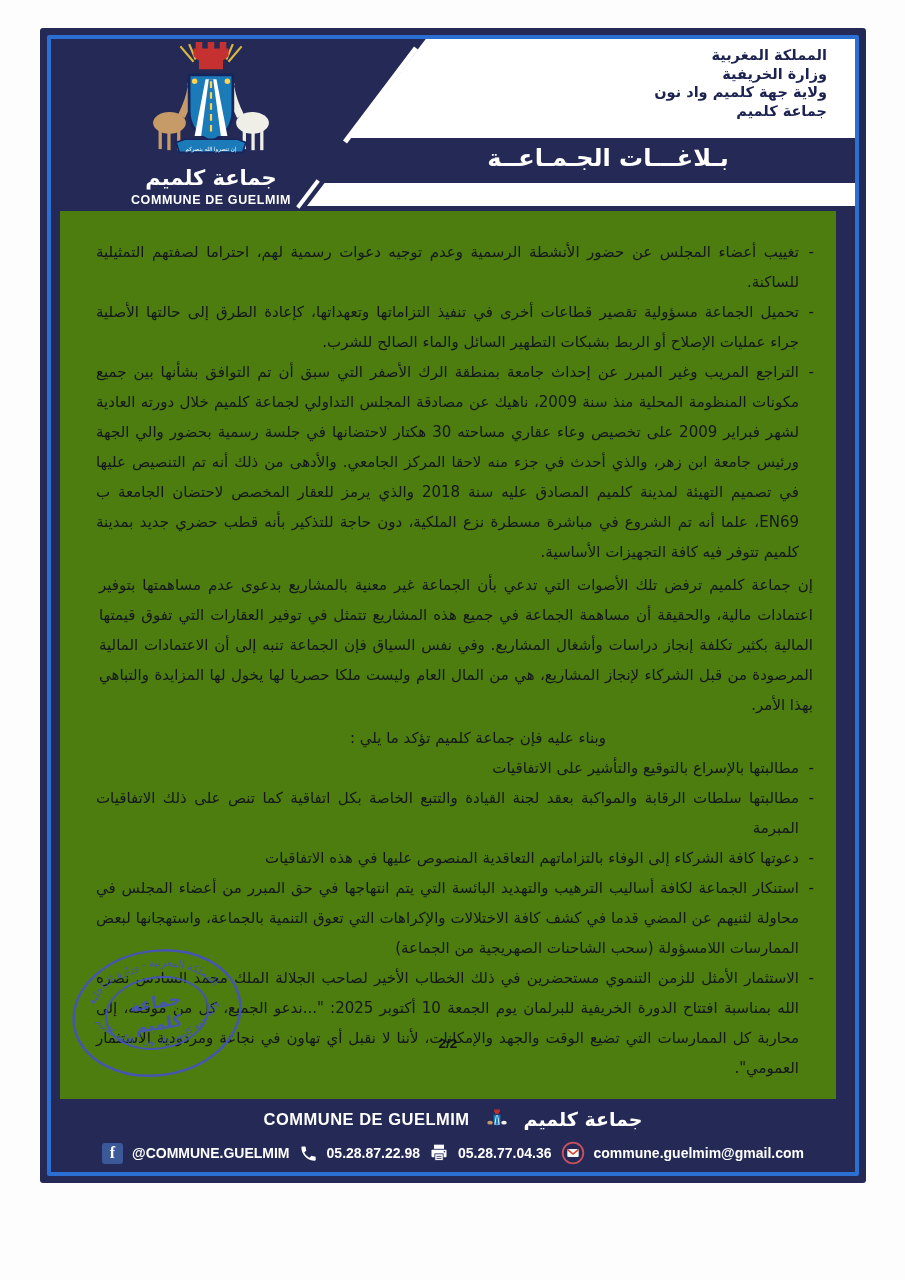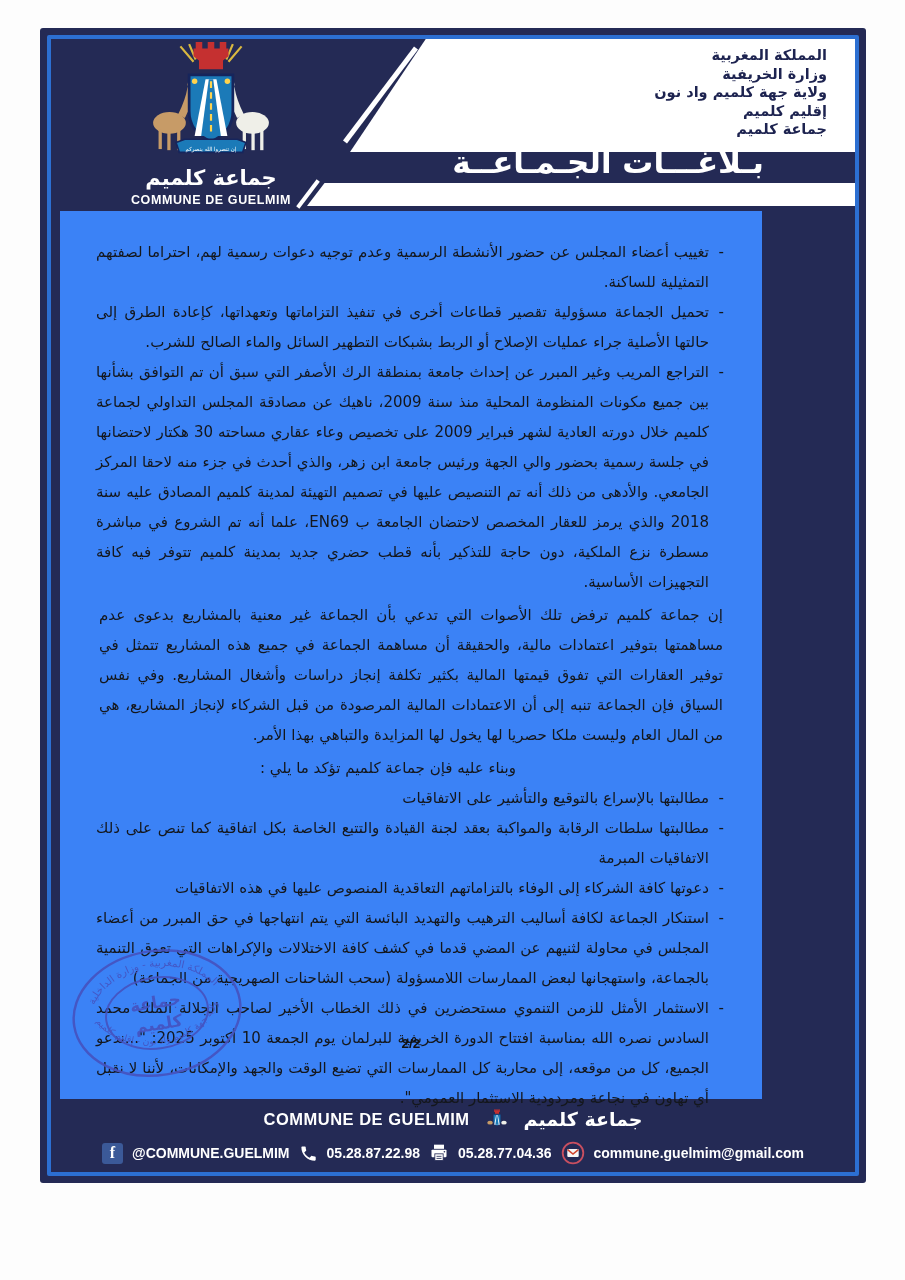--- a/index.html
+++ b/index.html
@@ -8,35 +8,35 @@
   
   .doc-frame{position:absolute;left:40px;top:28px;width:826px;height:1155px;
              background:#242a55;border-radius:3px;}
   .frame-border{position:absolute;inset:7px;border:4px solid #2c6fd2;border-radius:2px;
                 pointer-events:none;z-index:5;}
   
   .logo-block{position:absolute;top:14px;left:52px;width:238px;text-align:center;z-index:3;}
   .logo-ar{color:#ffffff;font-size:21px;font-weight:bold;margin-top:2px;}
   .logo-fr{color:#ffffff;font-size:12.5px;font-weight:bold;letter-spacing:.6px;
            font-family:"Liberation Sans",sans-serif;margin-top:3px;}
-  .admin-box{position:absolute;top:11px;right:11px;width:505px;height:113px;background:#ffffff;
+  .admin-box{position:absolute;top:11px;right:11px;width:505px;height:99px;background:#ffffff;
              clip-path:polygon(15% 0,100% 0,100% 100%,0 100%);z-index:2;}
   .admin-lines{direction:rtl;text-align:right;padding:7px 28px 0 0;color:#1d2350;
                font-size:14.5px;font-weight:bold;line-height:1.28;}
   .slash-tick-top{position:absolute;top:8px;right:483px;width:5px;height:118px;background:#ffffff;
                   transform:rotate(37deg);z-index:1;}
   .doc-title{position:absolute;top:116px;left:360px;right:50px;text-align:center;color:#ffffff;
-             font-size:31px;font-weight:bold;z-index:3;direction:rtl;}
+             font-size:24px;font-weight:bold;z-index:3;direction:rtl;}
   .slash-strip{position:absolute;top:155px;right:11px;width:548px;height:23px;background:#ffffff;
                clip-path:polygon(3.2% 0,100% 0,100% 100%,0 100%);z-index:2;}
   .slash-tick-bottom{position:absolute;top:149px;right:556px;width:4px;height:34px;background:#ffffff;
                      transform:rotate(37deg);z-index:1;}
   
-  .body-panel{position:absolute;left:20px;top:183px;width:702px;height:888px;background:#3b82f6;
-              box-sizing:border-box;padding:26px 36px 0 36px;direction:rtl;color:#14171c;
+  .body-panel{position:absolute;left:20px;top:183px;width:776px;height:888px;background:#4d7c0f;
+              box-sizing:border-box;padding:26px 20px 0 36px;direction:rtl;color:#14171c;
               font-size:15px;line-height:30px;z-index:3;}
   .blist{list-style:none;margin:0;padding:0;}
   .blist li{position:relative;padding-right:17px;text-align:justify;}
   .blist li::before{content:"-";position:absolute;right:2px;top:0;}
   .para{margin:3px;text-align:justify;}
   .intro-line{margin:0 210px 0 0;text-align:right;}
   .pagenum{position:absolute;bottom:40px;left:0;right:0;text-align:center;direction:ltr;
            font-family:Liberation Sans, sans-serif;font-weight:bold;font-size:13.5px;color:#111;}
   
   .stamp{position:absolute;left:8px;top:732px;width:178px;height:140px;transform:rotate(-9deg);
@@ -102,21 +102,20 @@
       <div class="logo-ar">جماعة كلميم</div>
       <div class="logo-fr">COMMUNE DE GUELMIM</div>
     </div>
 
     <div class="slash-tick-top"></div>
     <div class="admin-box">
       <div class="admin-lines">
         <div>المملكة المغربية</div>
         <div>وزارة الخريفية</div>
         <div>ولاية جهة كلميم واد نون</div>
-        <div>إقليم كلميم</div>
         <div>جماعة كلميم</div>
       </div>
     </div>
 
     <div class="doc-title">بـلاغـــات الجـمـاعــة</div>
     <div class="slash-tick-bottom"></div>
     <div class="slash-strip"></div>
 
     <div class="body-panel">
       <ul class="blist">

